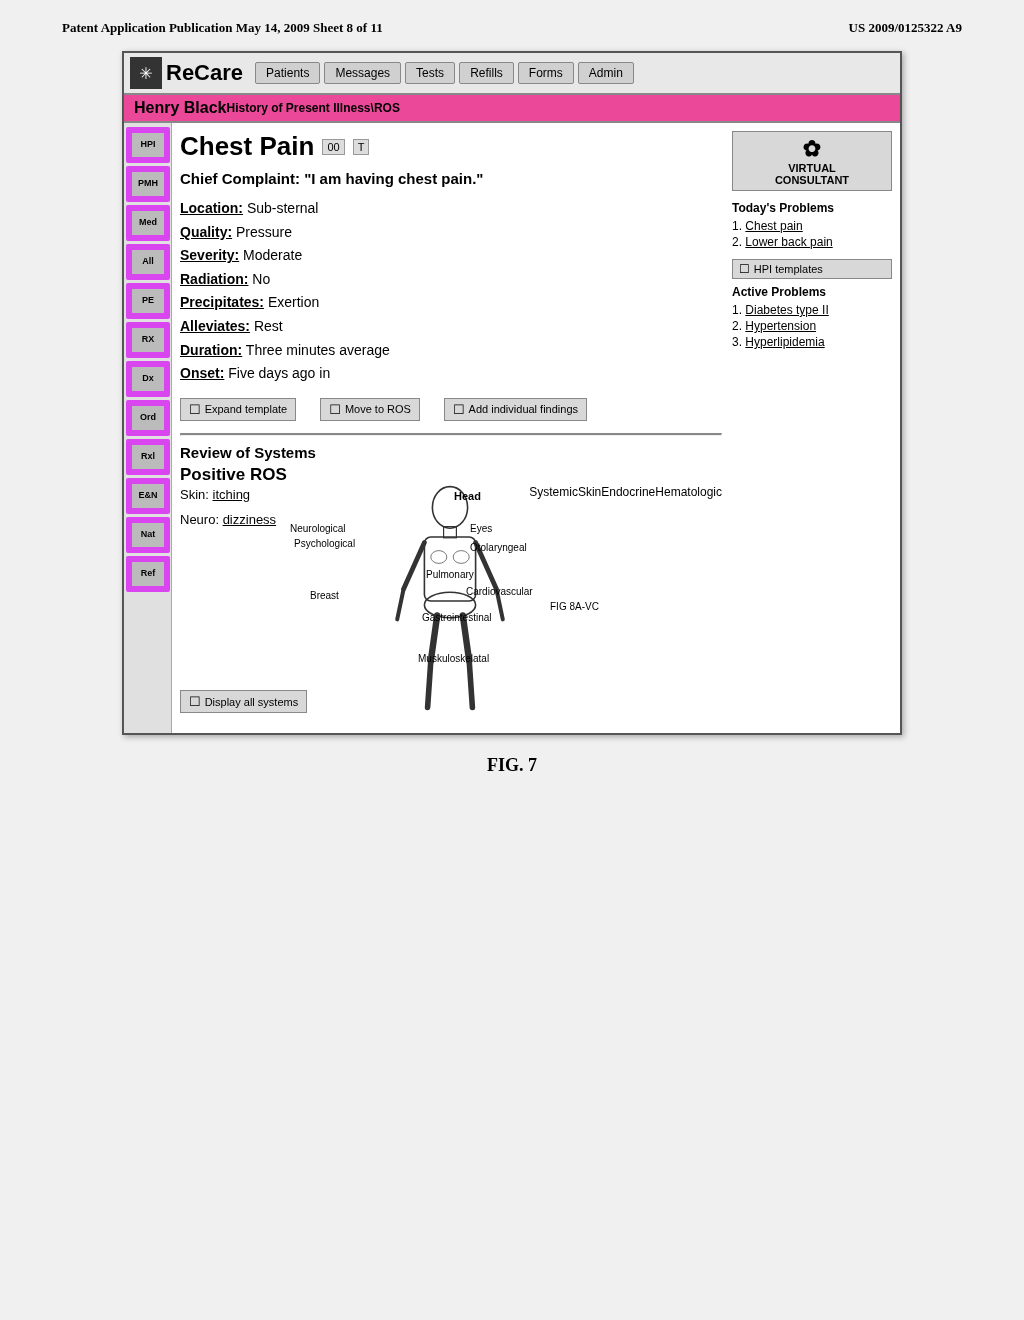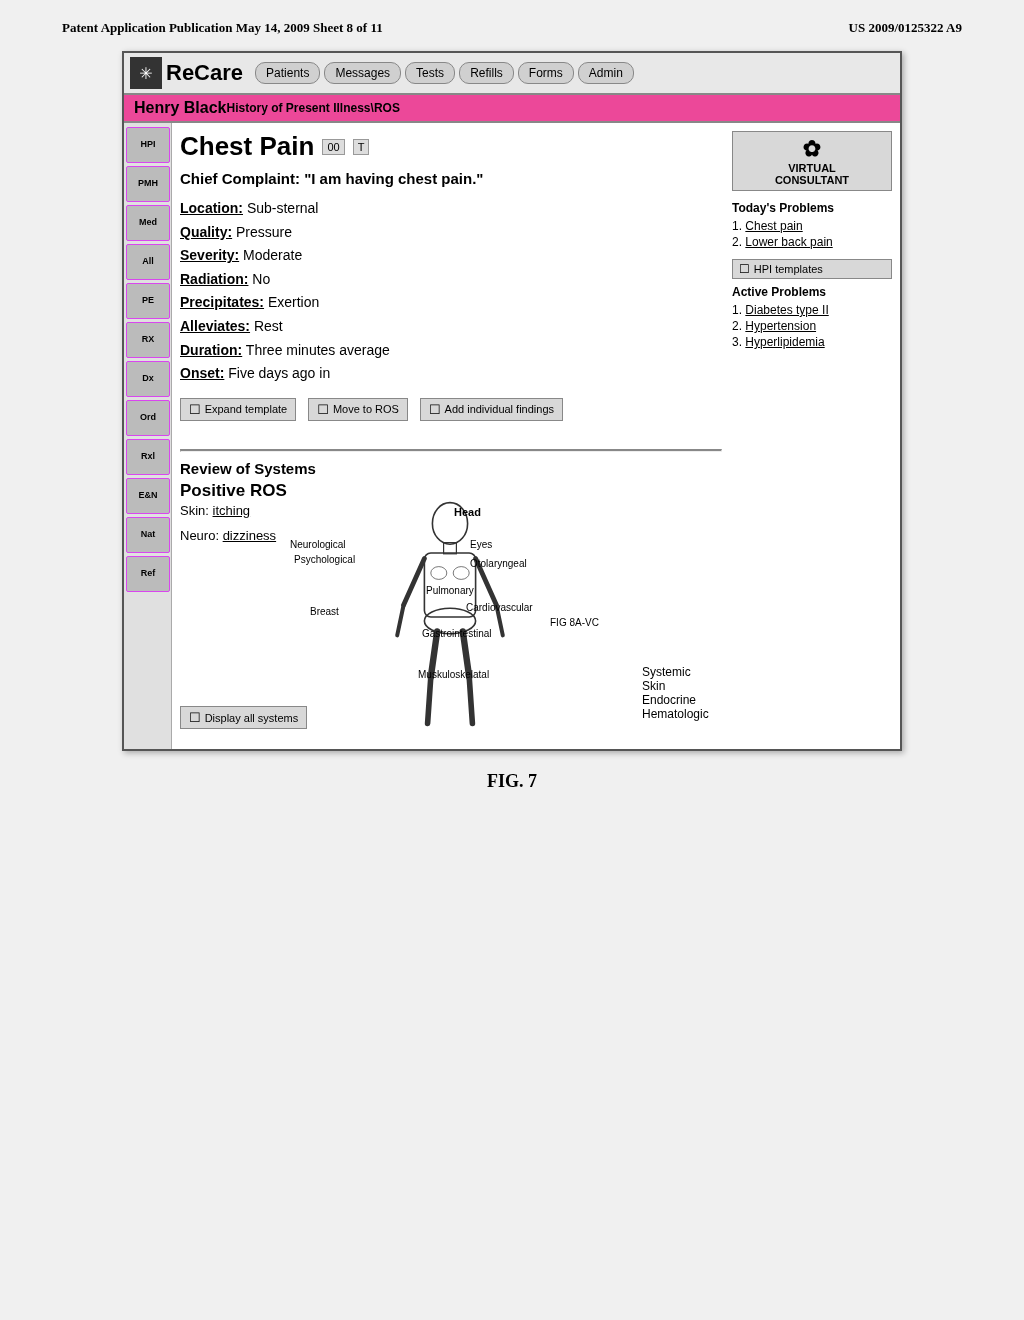--- a/index.html
+++ b/index.html
@@ -57,21 +57,21 @@
       font-weight: bold;
       font-family: Arial, sans-serif;
     }
     .nav-btn {
       background: #d0d0d0;
       border: 1px solid #888;
       padding: 3px 10px;
       font-size: 12px;
       cursor: pointer;
       font-family: Arial, sans-serif;
-      border-radius: 10px;
+      border-radius: 2px;
     }
     
     .sub-header {
       display: flex;
       align-items: center;
       background: #ec4899;
       padding: 4px 10px;
       border-bottom: 2px solid #888;
     }
     .patient-name {
@@ -95,21 +95,21 @@
       border-right: 1px solid #aaa;
       display: flex;
       flex-direction: column;
       padding: 4px 2px;
       gap: 3px;
     }
     .sidebar-btn {
       width: 44px;
       height: 36px;
       background: #bbb;
-      border: 1px solid #d946ef;
+      border: 6px solid #d946ef;
       font-size: 9px;
       font-weight: bold;
       text-align: center;
       display: flex;
       align-items: center;
       justify-content: center;
       cursor: pointer;
       border-radius: 2px;
       line-height: 1.1;
     }
@@ -150,23 +150,23 @@
       font-size: 14px;
       margin-bottom: 4px;
       line-height: 1.4;
     }
     .hpi-label {
       text-decoration: underline;
       font-weight: bold;
     }
     .hpi-actions {
       display: flex;
-      gap: 12px;
+      gap: 24px;
       margin-top: 14px;
-      margin-bottom: 28px;
+      margin-bottom: 12px;
     }
     .action-btn {
       background: #d8d8d8;
       border: 1px solid #888;
       padding: 3px 8px;
       font-size: 11px;
       cursor: pointer;
       display: flex;
       align-items: center;
       gap: 4px;
@@ -446,21 +446,21 @@
               <div style="position:absolute; top:24%; left:60%; font-size:10px;">Otolaryngeal</div>
               <div style="position:absolute; top:35%; left:38%; font-size:10px;">Pulmonary</div>
               <div style="position:absolute; top:44%; left:-20%; font-size:10px;">Breast</div>
               <div style="position:absolute; top:42%; left:58%; font-size:10px;">Cardiovascular</div>
               <div style="position:absolute; top:53%; left:36%; font-size:10px;">Gastrointestinal</div>
               <div style="position:absolute; top:70%; left:34%; font-size:10px;">Muskuloskelatal</div>
             </div>
             <div style="font-size:10px; margin-top:4px;">FIG 8A-VC</div>
           </div>
 
-          <div style="width:80px; font-size:12px; display:flex; flex-direction:column; justify-content:flex-end; padding-bottom:20px;">
+          <div style="width:80px; font-size:12px; display:flex; justify-content:flex-end; padding-bottom:20px;">
             <div>Systemic</div>
             <div>Skin</div>
             <div>Endocrine</div>
             <div>Hematologic</div>
           </div>
         </div>
 
       </div>
 
       <div class="right-panel">

